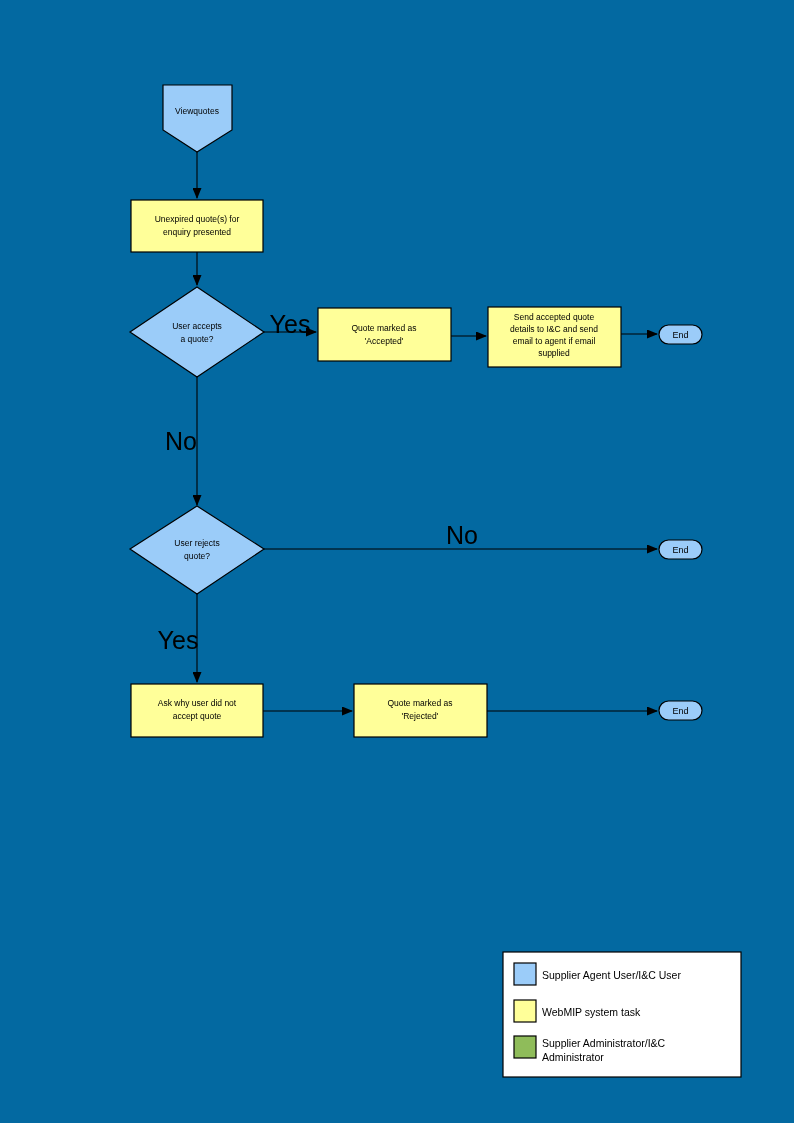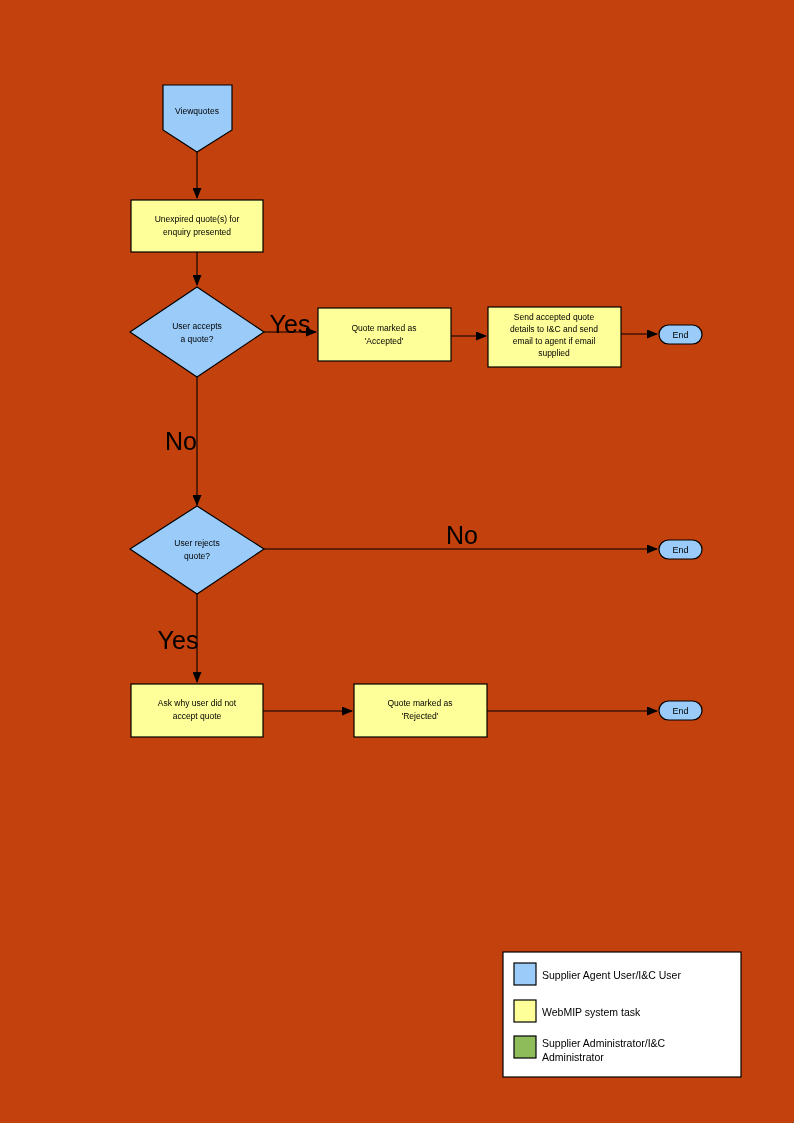--- a/index.html
+++ b/index.html
@@ -64,21 +64,21 @@
     stroke-width: 1.2;
   }
   .legend-swatch {
     stroke: #000000;
     stroke-width: 1.2;
   }
 </style>
 </head>
 <body>
 
-<div id="page" style="background: #c2410c;">
+<div id="page" style="background: #0369a1;">
   <svg id="flow-svg" viewBox="0 0 794 1123">
     <defs>
       <marker id="arrow" markerWidth="11" markerHeight="9" refX="10" refY="4.5" orient="auto" markerUnits="userSpaceOnUse">
         <path d="M0,0 L11,4.5 L0,9 z" fill="#000000"></path>
       </marker>
     </defs>
 
     <line class="connector" x1="197" y1="152" x2="197" y2="198" marker-end="url(#arrow)"></line>
 
     <line class="connector" x1="197" y1="252" x2="197" y2="285" marker-end="url(#arrow)"></line>

